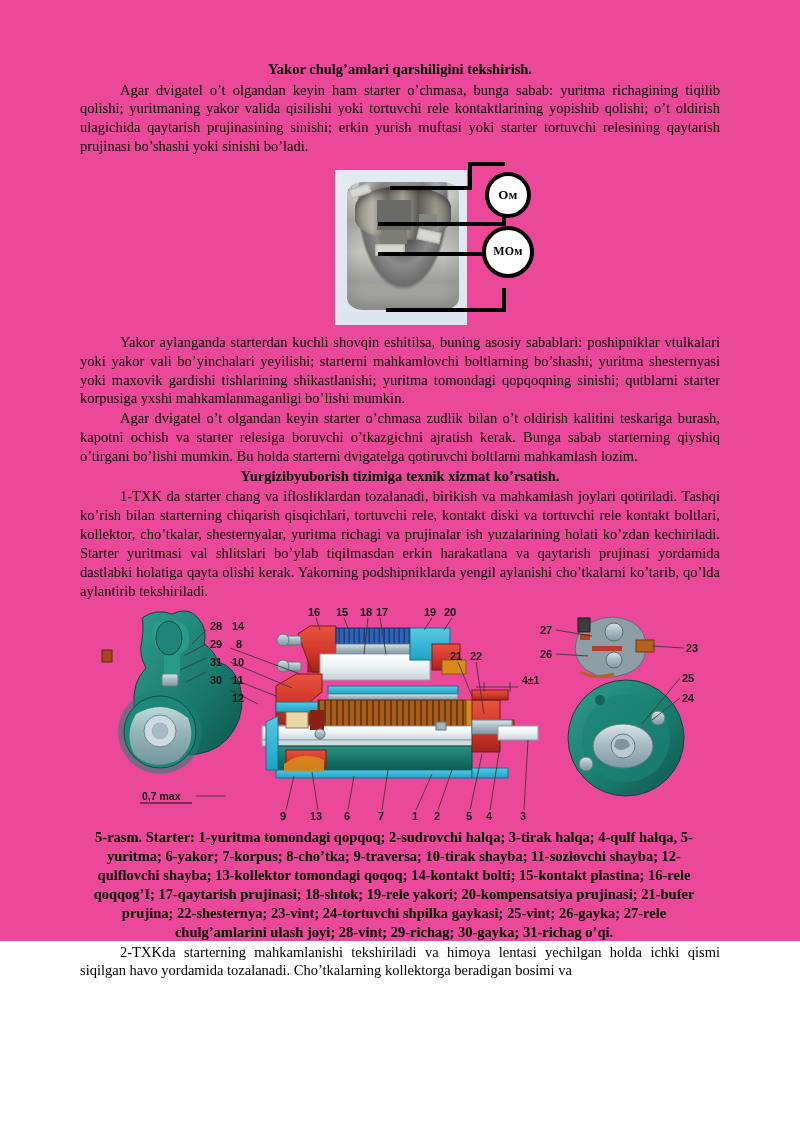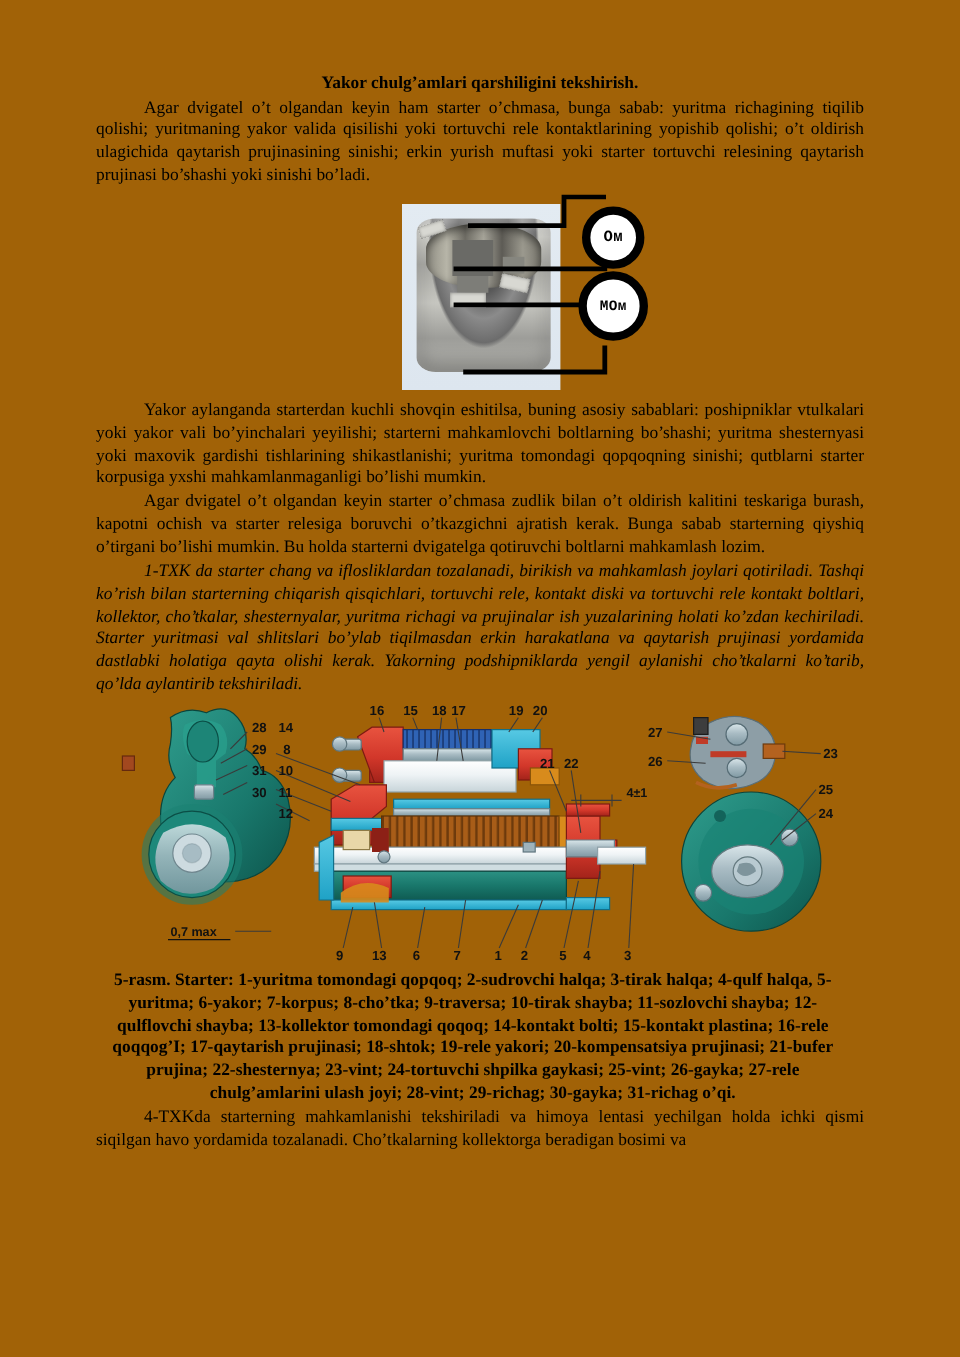--- a/index.html
+++ b/index.html
@@ -10,43 +10,43 @@
   body {
     width: 800px;
     height: 1131px;
     font-family: "Liberation Serif", "DejaVu Serif", serif;
     color: #000;
     overflow: hidden;
   }
   .page {
     position: relative;
     width: 800px;
-    height: 1131px;
+    height: 941px;
     box-sizing: border-box;
     padding: 60px 52px 40px 80px;
-    background: #a16207;
+    background: #ec4899;
   }
   .doc-body { width: 640px; }
 
   h2.section-heading {
     font-size: 14.5px;
     font-weight: bold;
     text-align: center;
     margin: 0 0 2px 0;
     line-height: 1.28;
   }
   p.para {
     font-size: 14.5px;
     line-height: 1.3;
     text-align: justify;
     text-indent: 40px;
     margin: 0 0 1px 0;
     hyphens: none;
   }
-  p.para.tight { margin-bottom: 0; font-style: italic; }
+  p.para.tight { margin-bottom: 0; }
 
   
   .fig1-wrap {
     position: relative;
     height: 165px;
     margin: 6px 0 6px 0;
   }
   .fig1 {
     position: absolute;
     left: 250px;
@@ -89,25 +89,25 @@
     background:#d8d8d2;
     box-shadow: inset 0 0 3px rgba(0,0,0,.4);
   }
   .coil-tab.t1 { left: 14px; top: 16px; width: 22px; height: 10px; transform: rotate(-18deg); }
   .coil-tab.t2 { left: 82px; top: 60px; width: 24px; height: 12px; transform: rotate(12deg); }
   .coil-tab.t3 { left: 40px; top: 74px; width: 30px; height: 12px; }
 
   .circuit { position: absolute; left: 0; top: 0; width: 250px; height: 165px; }
   .meter {
     position: absolute;
-    border: 7px solid #000000;
+    border: 4px solid #000000;
     border-radius: 50%;
     background: #fff;
     display: flex; align-items: center; justify-content: center;
-    font-family: Liberation Mono, monospace;
+    font-family: Liberation Serif, serif;
     font-weight: bold;
     letter-spacing: .2px;
   }
   .meter.ohm  { left: 155px; top: 10px;  width: 38px; height: 38px; font-size: 13px; }
   .meter.mohm { left: 152px; top: 64px;  width: 44px; height: 44px; font-size: 12px; }
 
   
   .fig2-wrap { margin: 4px 0 2px 0; }
   .fig2 { display:block; margin: 0 auto; }
 
@@ -157,20 +157,21 @@
           <span>МОм</span>
         </div>
       </div>
     </div>
 
 
     <p class="para">Yakor aylanganda starterdan kuchli shovqin eshitilsa, buning asosiy sabablari: poshipniklar vtulkalari yoki yakor vali bo’yinchalari yeyilishi; starterni mahkamlovchi boltlarning bo’shashi; yuritma shesternyasi yoki maxovik gardishi tishlarining shikastlanishi; yuritma tomondagi qopqoqning sinishi; qutblarni starter korpusiga yxshi mahkamlanmaganligi bo’lishi mumkin.</p>
 
     <p class="para">Agar dvigatel o’t olgandan keyin starter o’chmasa zudlik bilan o’t oldirish kalitini teskariga burash, kapotni ochish va starter relesiga boruvchi o’tkazgichni ajratish kerak. Bunga sabab starterning qiyshiq o’tirgani bo’lishi mumkin. Bu holda starterni dvigatelga qotiruvchi boltlarni mahkamlash lozim.</p>
 
+    <h2 class="section-heading">Yurgizibyuborish tizimiga texnik xizmat ko’rsatish.</h2>
 
     <p class="para tight">1-TXK da starter chang va iflosliklardan tozalanadi, birikish va mahkamlash joylari qotiriladi. Tashqi ko’rish bilan starterning chiqarish qisqichlari, tortuvchi rele, kontakt diski va tortuvchi rele kontakt boltlari, kollektor, cho’tkalar, shesternyalar, yuritma richagi va prujinalar ish yuzalarining holati ko’zdan kechiriladi. Starter yuritmasi val shlitslari bo’ylab tiqilmasdan erkin harakatlana va qaytarish prujinasi yordamida dastlabki holatiga qayta olishi kerak. Yakorning podshipniklarda yengil aylanishi cho’tkalarni ko’tarib, qo’lda aylantirib tekshiriladi.</p>
 
     <div class="fig2-wrap">
       <svg class="fig2" width="640" height="222" viewBox="0 0 640 222">
         <defs>
           <linearGradient id="gGreen" x1="0" y1="0" x2="0" y2="1">
             <stop offset="0%" stop-color="#2b9183"></stop>
             <stop offset="50%" stop-color="#19776b"></stop>
             <stop offset="100%" stop-color="#0f5b52"></stop>
@@ -372,16 +373,16 @@
         <g font-family="Liberation Sans, sans-serif" font-size="10.5" font-weight="bold" fill="#111">
           <text x="62" y="196">0,7 max</text>
           <text x="442" y="80">4±1</text>
         </g>
         <line x1="60" y1="199" x2="112" y2="199" stroke="#111" stroke-width="1"></line>
       </svg>
     </div>
 
     <p class="caption">5-rasm. Starter: 1-yuritma tomondagi qopqoq; 2-sudrovchi halqa; 3-tirak halqa; 4-qulf halqa, 5-yuritma; 6-yakor; 7-korpus; 8-cho’tka; 9-traversa; 10-tirak shayba; 11-sozlovchi shayba; 12-qulflovchi shayba; 13-kollektor tomondagi qoqoq; 14-kontakt bolti; 15-kontakt plastina; 16-rele qoqqog’I; 17-qaytarish prujinasi; 18-shtok; 19-rele yakori; 20-kompensatsiya prujinasi; 21-bufer prujina; 22-shesternya; 23-vint; 24-tortuvchi shpilka gaykasi; 25-vint; 26-gayka; 27-rele chulg’amlarini ulash joyi; 28-vint; 29-richag; 30-gayka; 31-richag o’qi.</p>
 
-    <p class="para">4-TXKda starterning mahkamlanishi tekshiriladi va himoya lentasi yechilgan holda ichki qismi siqilgan havo yordamida tozalanadi. Cho’tkalarning kollektorga beradigan bosimi va</p>
+    <p class="para">2-TXKda starterning mahkamlanishi tekshiriladi va himoya lentasi yechilgan holda ichki qismi siqilgan havo yordamida tozalanadi. Cho’tkalarning kollektorga beradigan bosimi va</p>
 
   </div>
 </div>
 
 </body></html>

